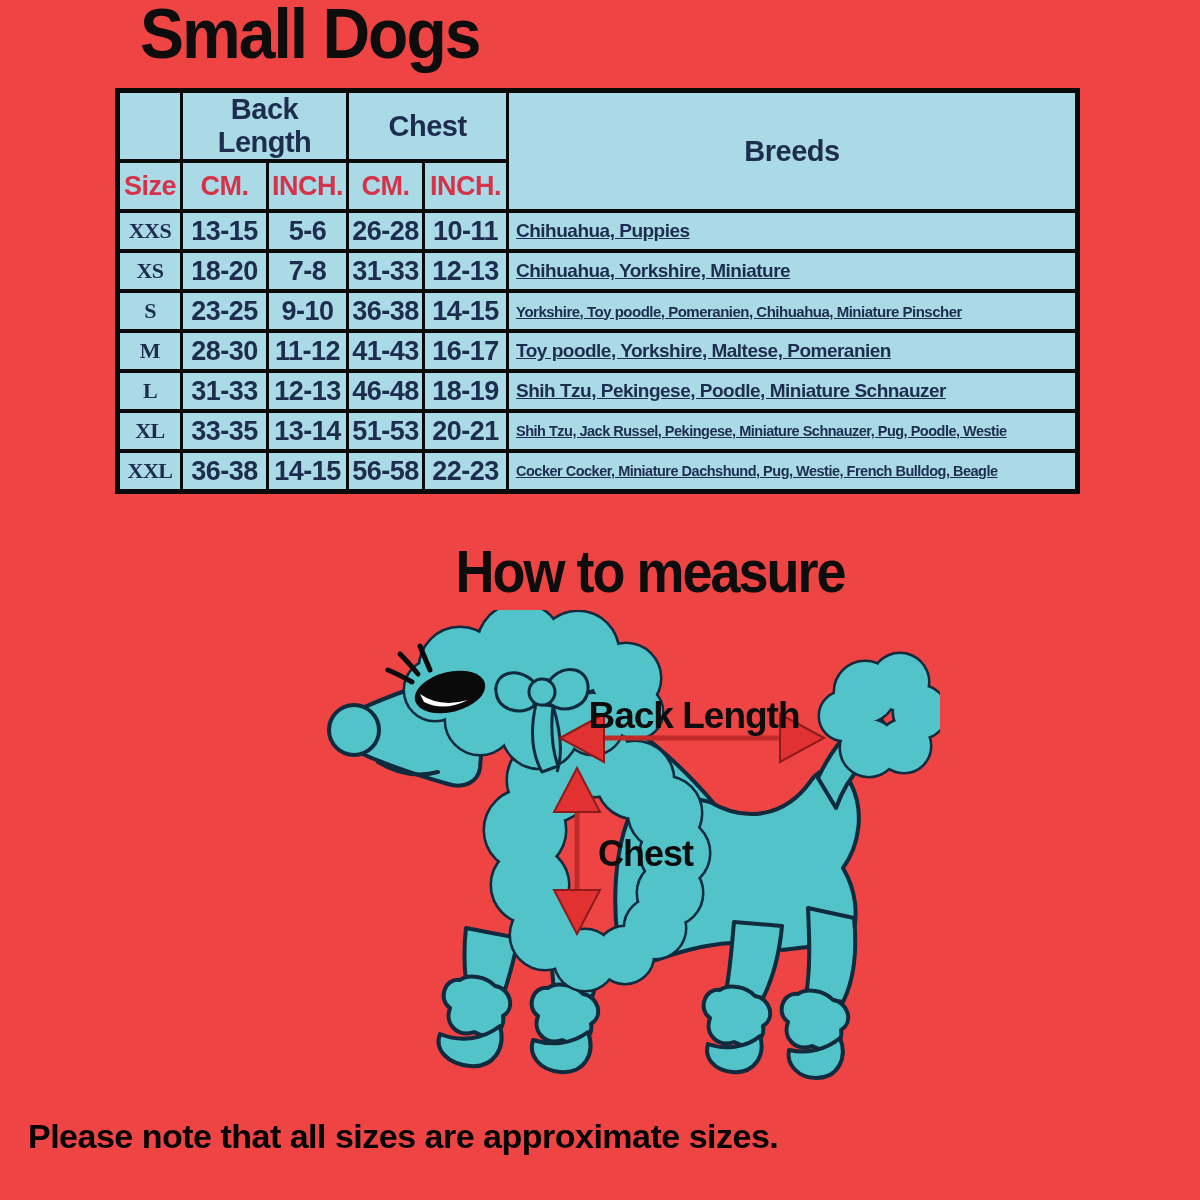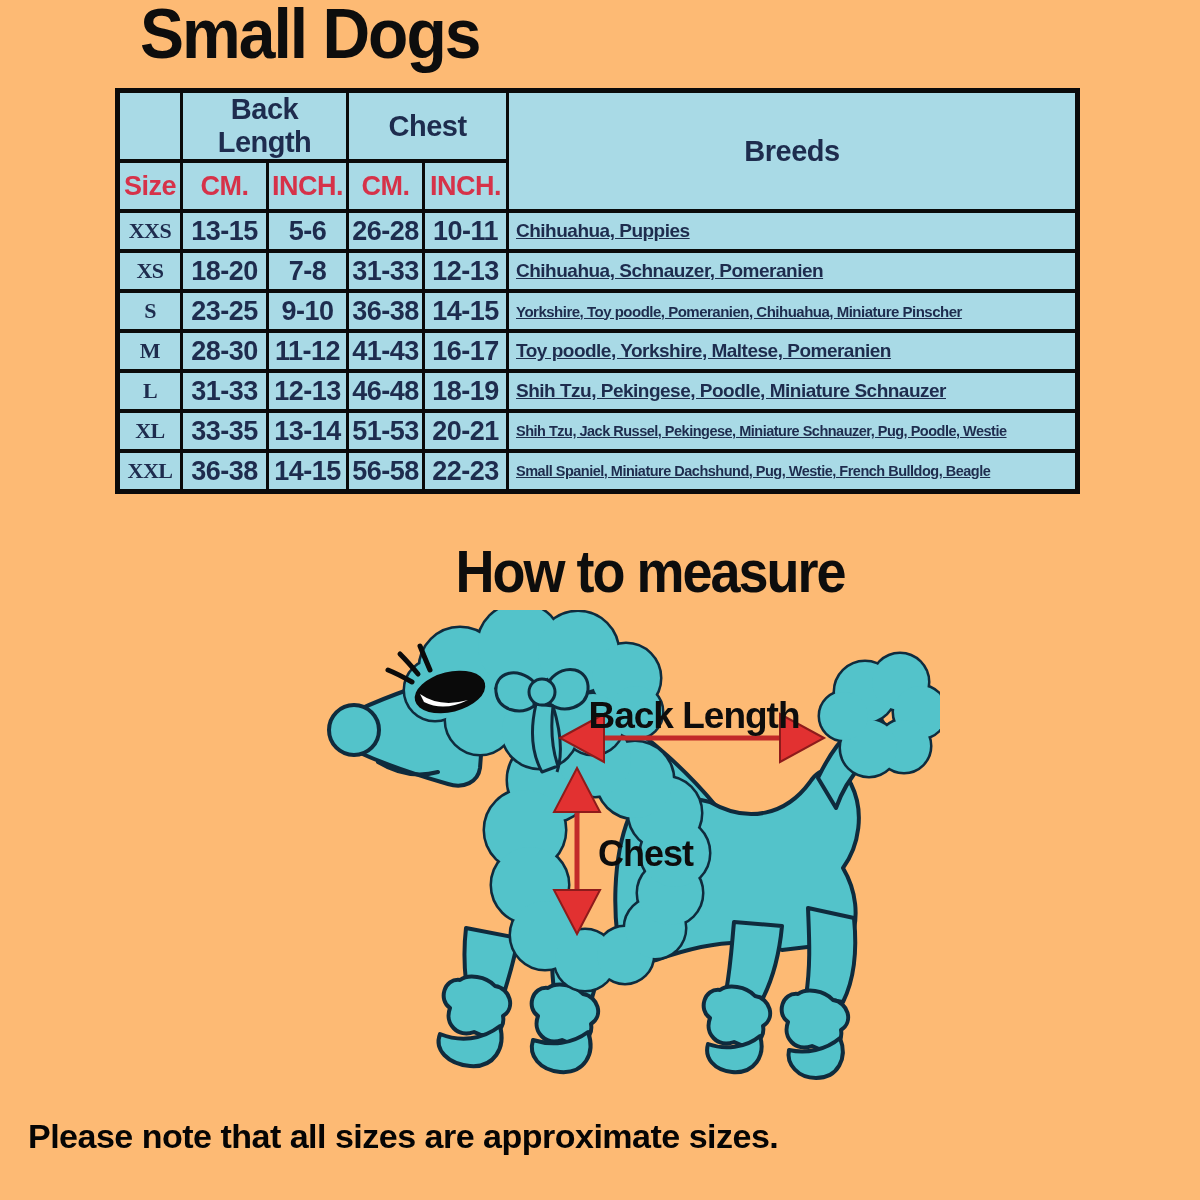--- a/index.html
+++ b/index.html
@@ -1,17 +1,17 @@
 <!DOCTYPE html>
 <html><head>
 <meta charset="utf-8">
 <style>
   html,body { margin:0; padding:0; background:#ffffff; }
   .canvas {
-    position:relative; width:1200px; height:1200px; background:#fdba74;
+    position:relative; width:1200px; height:1200px; background:#ef4444;
     font-family:"Liberation Sans", sans-serif; overflow:hidden;
   }
 
   
   .main-title {
     position:absolute; left:140px; top:-8px;
     font-size:66px; font-weight:bold; color:#0d0d0d;
     letter-spacing:-2px; transform:scaleY(1.08); transform-origin:top left;
   }
   .measure-title {
@@ -92,21 +92,21 @@
         <td>26-28</td>
         <td>10-11</td>
         <td class="breeds lg">Chihuahua, Puppies</td>
       </tr>
       <tr>
         <td class="size-cell">XS</td>
         <td>18-20</td>
         <td>7-8</td>
         <td>31-33</td>
         <td>12-13</td>
-        <td class="breeds lg">Chihuahua, Schnauzer, Pomeranien</td>
+        <td class="breeds lg">Chihuahua, Yorkshire, Miniature</td>
       </tr>
       <tr>
         <td class="size-cell">S</td>
         <td>23-25</td>
         <td>9-10</td>
         <td>36-38</td>
         <td>14-15</td>
         <td class="breeds md">Yorkshire, Toy poodle, Pomeranien, Chihuahua, Miniature Pinscher</td>
       </tr>
       <tr>
@@ -132,21 +132,21 @@
         <td>51-53</td>
         <td>20-21</td>
         <td class="breeds sm">Shih Tzu, Jack Russel, Pekingese, Miniature Schnauzer, Pug, Poodle, Westie</td>
       </tr>
       <tr>
         <td class="size-cell">XXL</td>
         <td>36-38</td>
         <td>14-15</td>
         <td>56-58</td>
         <td>22-23</td>
-        <td class="breeds sm">Small Spaniel, Miniature Dachshund, Pug, Westie, French Bulldog, Beagle</td>
+        <td class="breeds sm">Cocker Cocker, Miniature Dachshund, Pug, Westie, French Bulldog, Beagle</td>
       </tr>
     </tbody>
   </table>
 
   <div class="measure-title">How to measure</div>
 
   <div class="poodle-wrap">
   <svg viewBox="0 0 620 500" width="620" height="500" xmlns="http://www.w3.org/2000/svg">
     <defs>
       <g id="headcloud">

